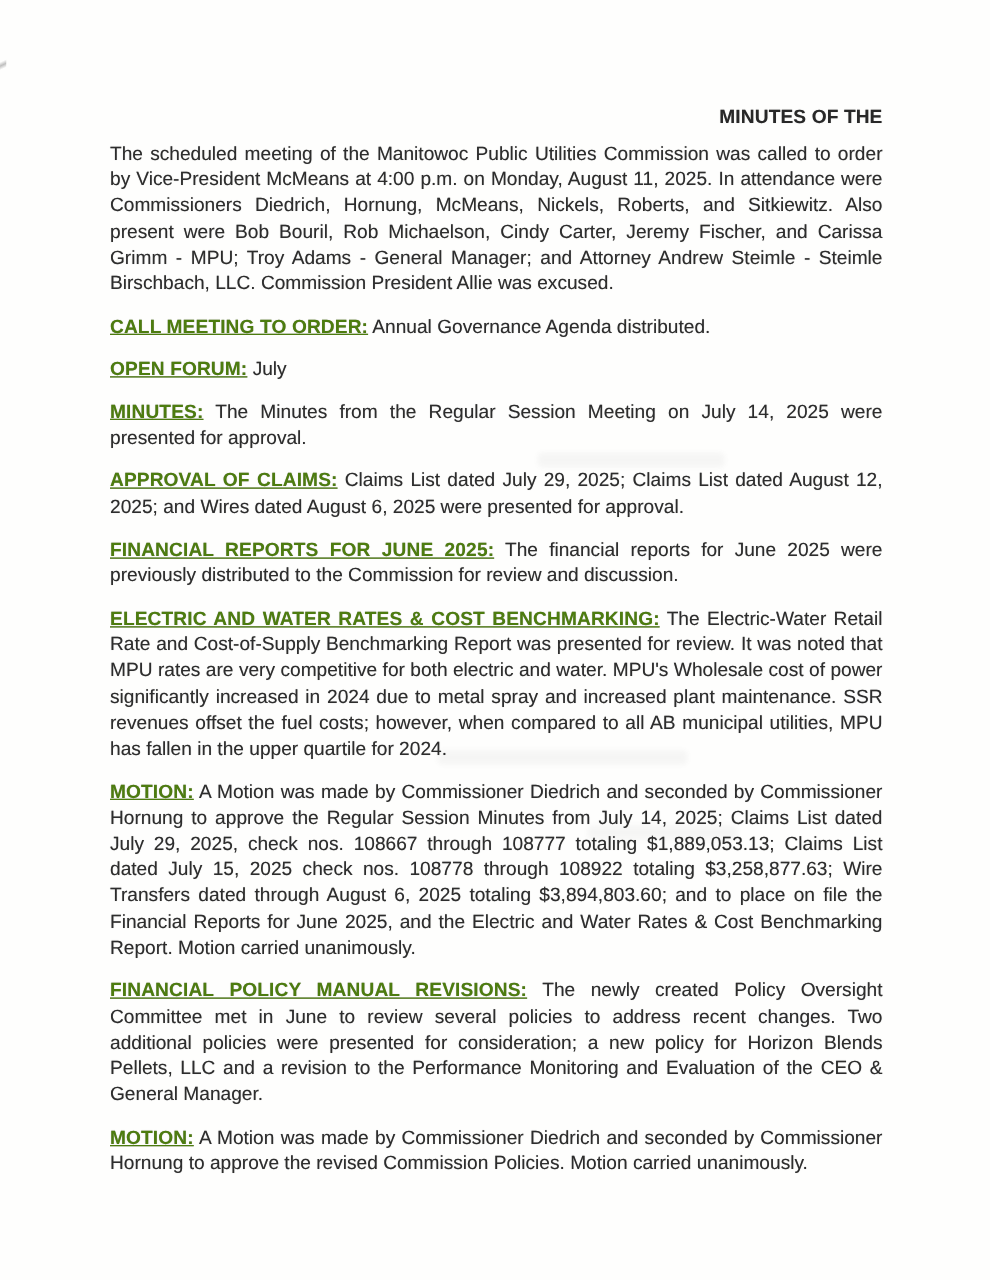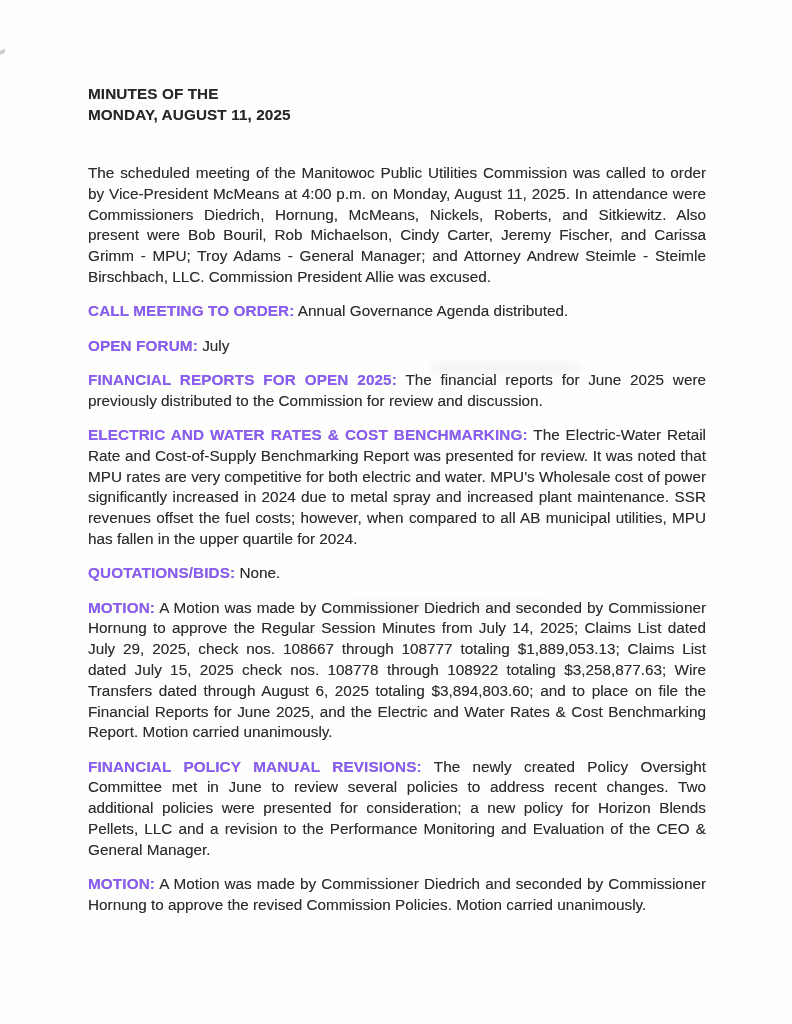--- a/index.html
+++ b/index.html
@@ -23,35 +23,36 @@
     position: absolute;
     left: 88px;
     top: 84px;
     width: 618px;
     color: #2d2d2d;
     font-size: 15.3px;
     line-height: 20.8px;
     text-shadow: 0 0 0.6px rgba(45,45,45,0.45);
   }
   .title {
-    text-align: left;
+    text-align: right;
     font-weight: 700;
     color: #282828;
     line-height: 20.5px;
-    margin-bottom: 38px;
+    margin-bottom: 9px;
     letter-spacing: 0.1px;
   }
   .doc p {
     margin: 0 0 13.5px 0;
     text-align: justify;
   }
   .doc p b {
     font-weight: 700;
-    color: #8b5cf6;
+    color: #4d7c0f;
     letter-spacing: 0.1px;
+    text-decoration: underline;
   }
   
   .scratch-top-left {
     position: absolute;
     left: -1px;
     top: 40px;
     width: 6px;
     height: 24px;
     background: linear-gradient(155deg, rgba(0,0,0,0) 38%, rgba(140,140,140,0.55) 50%, rgba(0,0,0,0) 62%);
   }
@@ -72,36 +73,36 @@
 <div class="paper"></div>
 <div class="scratch-top-left"></div>
 <div class="ghost ghost-1"></div>
 <div class="ghost ghost-2"></div>
 <div class="ghost ghost-3"></div>
 
 <div class="doc">
 
   <div class="title">
     <div>MINUTES OF THE</div>
-    <div>MONDAY, AUGUST 11, 2025</div>
   </div>
 
   <p><span>The scheduled meeting of the Manitowoc Public Utilities Commission was called to order by Vice-President McMeans at 4:00 p.m. on Monday, August 11, 2025. In attendance were Commissioners Diedrich, Hornung, McMeans, Nickels, Roberts, and Sitkiewitz. Also present were Bob Bouril, Rob Michaelson, Cindy Carter, Jeremy Fischer, and Carissa Grimm - MPU; Troy Adams - General Manager; and Attorney Andrew Steimle - Steimle Birschbach, LLC. Commission President Allie was excused.</span></p>
 
   <p><b>CALL MEETING TO ORDER:</b> <span>Annual Governance Agenda distributed.</span></p>
 
   <p><b>OPEN FORUM:</b> <span>July</span></p>
 
+  <p><b>MINUTES:</b> <span>The Minutes from the Regular Session Meeting on July 14, 2025 were presented for approval.</span></p>
 
+  <p><b>APPROVAL OF CLAIMS:</b> <span>Claims List dated July 29, 2025; Claims List dated August 12, 2025; and Wires dated August 6, 2025 were presented for approval.</span></p>
 
-  <p><b>FINANCIAL REPORTS FOR OPEN 2025:</b> <span>The financial reports for June 2025 were previously distributed to the Commission for review and discussion.</span></p>
+  <p><b>FINANCIAL REPORTS FOR JUNE 2025:</b> <span>The financial reports for June 2025 were previously distributed to the Commission for review and discussion.</span></p>
 
   <p><b>ELECTRIC AND WATER RATES &amp; COST BENCHMARKING:</b> <span>The Electric-Water Retail Rate and Cost-of-Supply Benchmarking Report was presented for review. It was noted that MPU rates are very competitive for both electric and water. MPU's Wholesale cost of power significantly increased in 2024 due to metal spray and increased plant maintenance. SSR revenues offset the fuel costs; however, when compared to all AB municipal utilities, MPU has fallen in the upper quartile for 2024.</span></p>
 
-  <p><b>QUOTATIONS/BIDS:</b> <span>None.</span></p>
 
   <p><b>MOTION:</b> <span>A Motion was made by Commissioner Diedrich and seconded by Commissioner Hornung to approve the Regular Session Minutes from July 14, 2025; Claims List dated July 29, 2025, check nos. 108667 through 108777 totaling $1,889,053.13; Claims List dated July 15, 2025 check nos. 108778 through 108922 totaling $3,258,877.63; Wire Transfers dated through August 6, 2025 totaling $3,894,803.60; and to place on file the Financial Reports for June 2025, and the Electric and Water Rates &amp; Cost Benchmarking Report. Motion carried unanimously.</span></p>
 
   <p><b>FINANCIAL POLICY MANUAL REVISIONS:</b> <span>The newly created Policy Oversight Committee met in June to review several policies to address recent changes. Two additional policies were presented for consideration; a new policy for Horizon Blends Pellets, LLC and a revision to the Performance Monitoring and Evaluation of the CEO &amp; General Manager.</span></p>
 
   <p><b>MOTION:</b> <span>A Motion was made by Commissioner Diedrich and seconded by Commissioner Hornung to approve the revised Commission Policies. Motion carried unanimously.</span></p>
 
 </div>
 
 </body></html>

